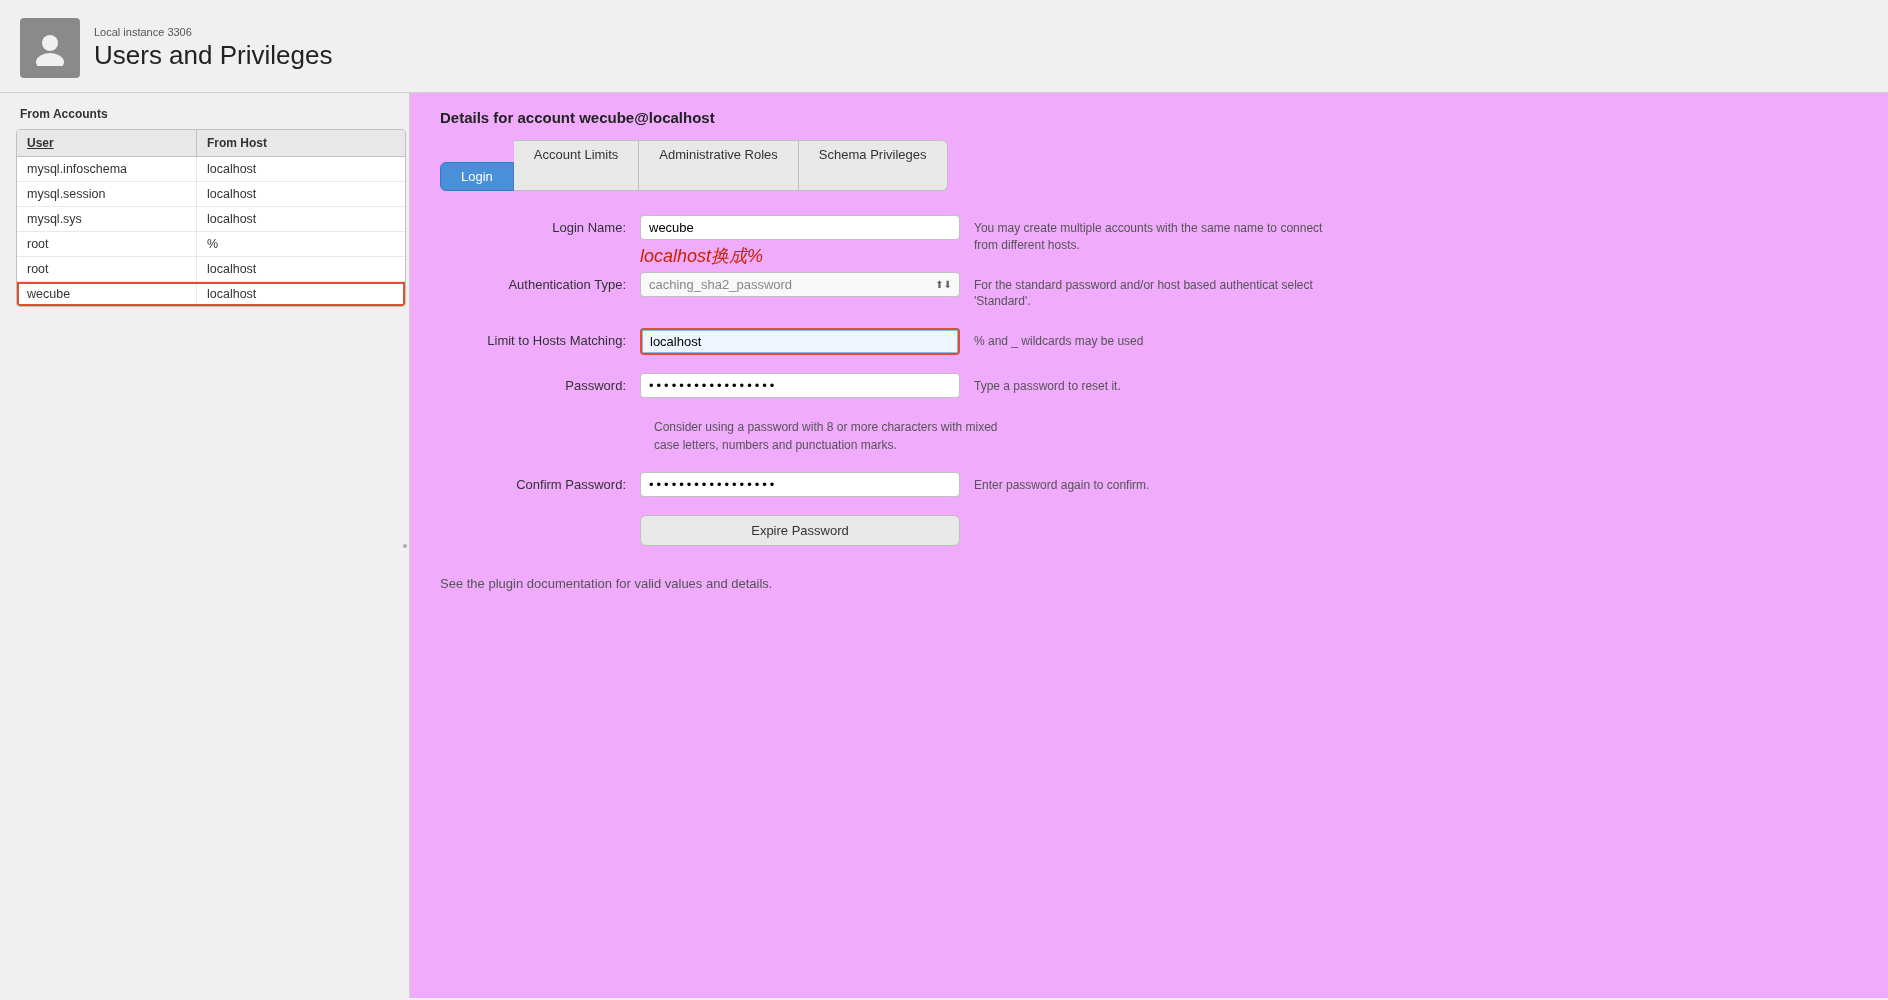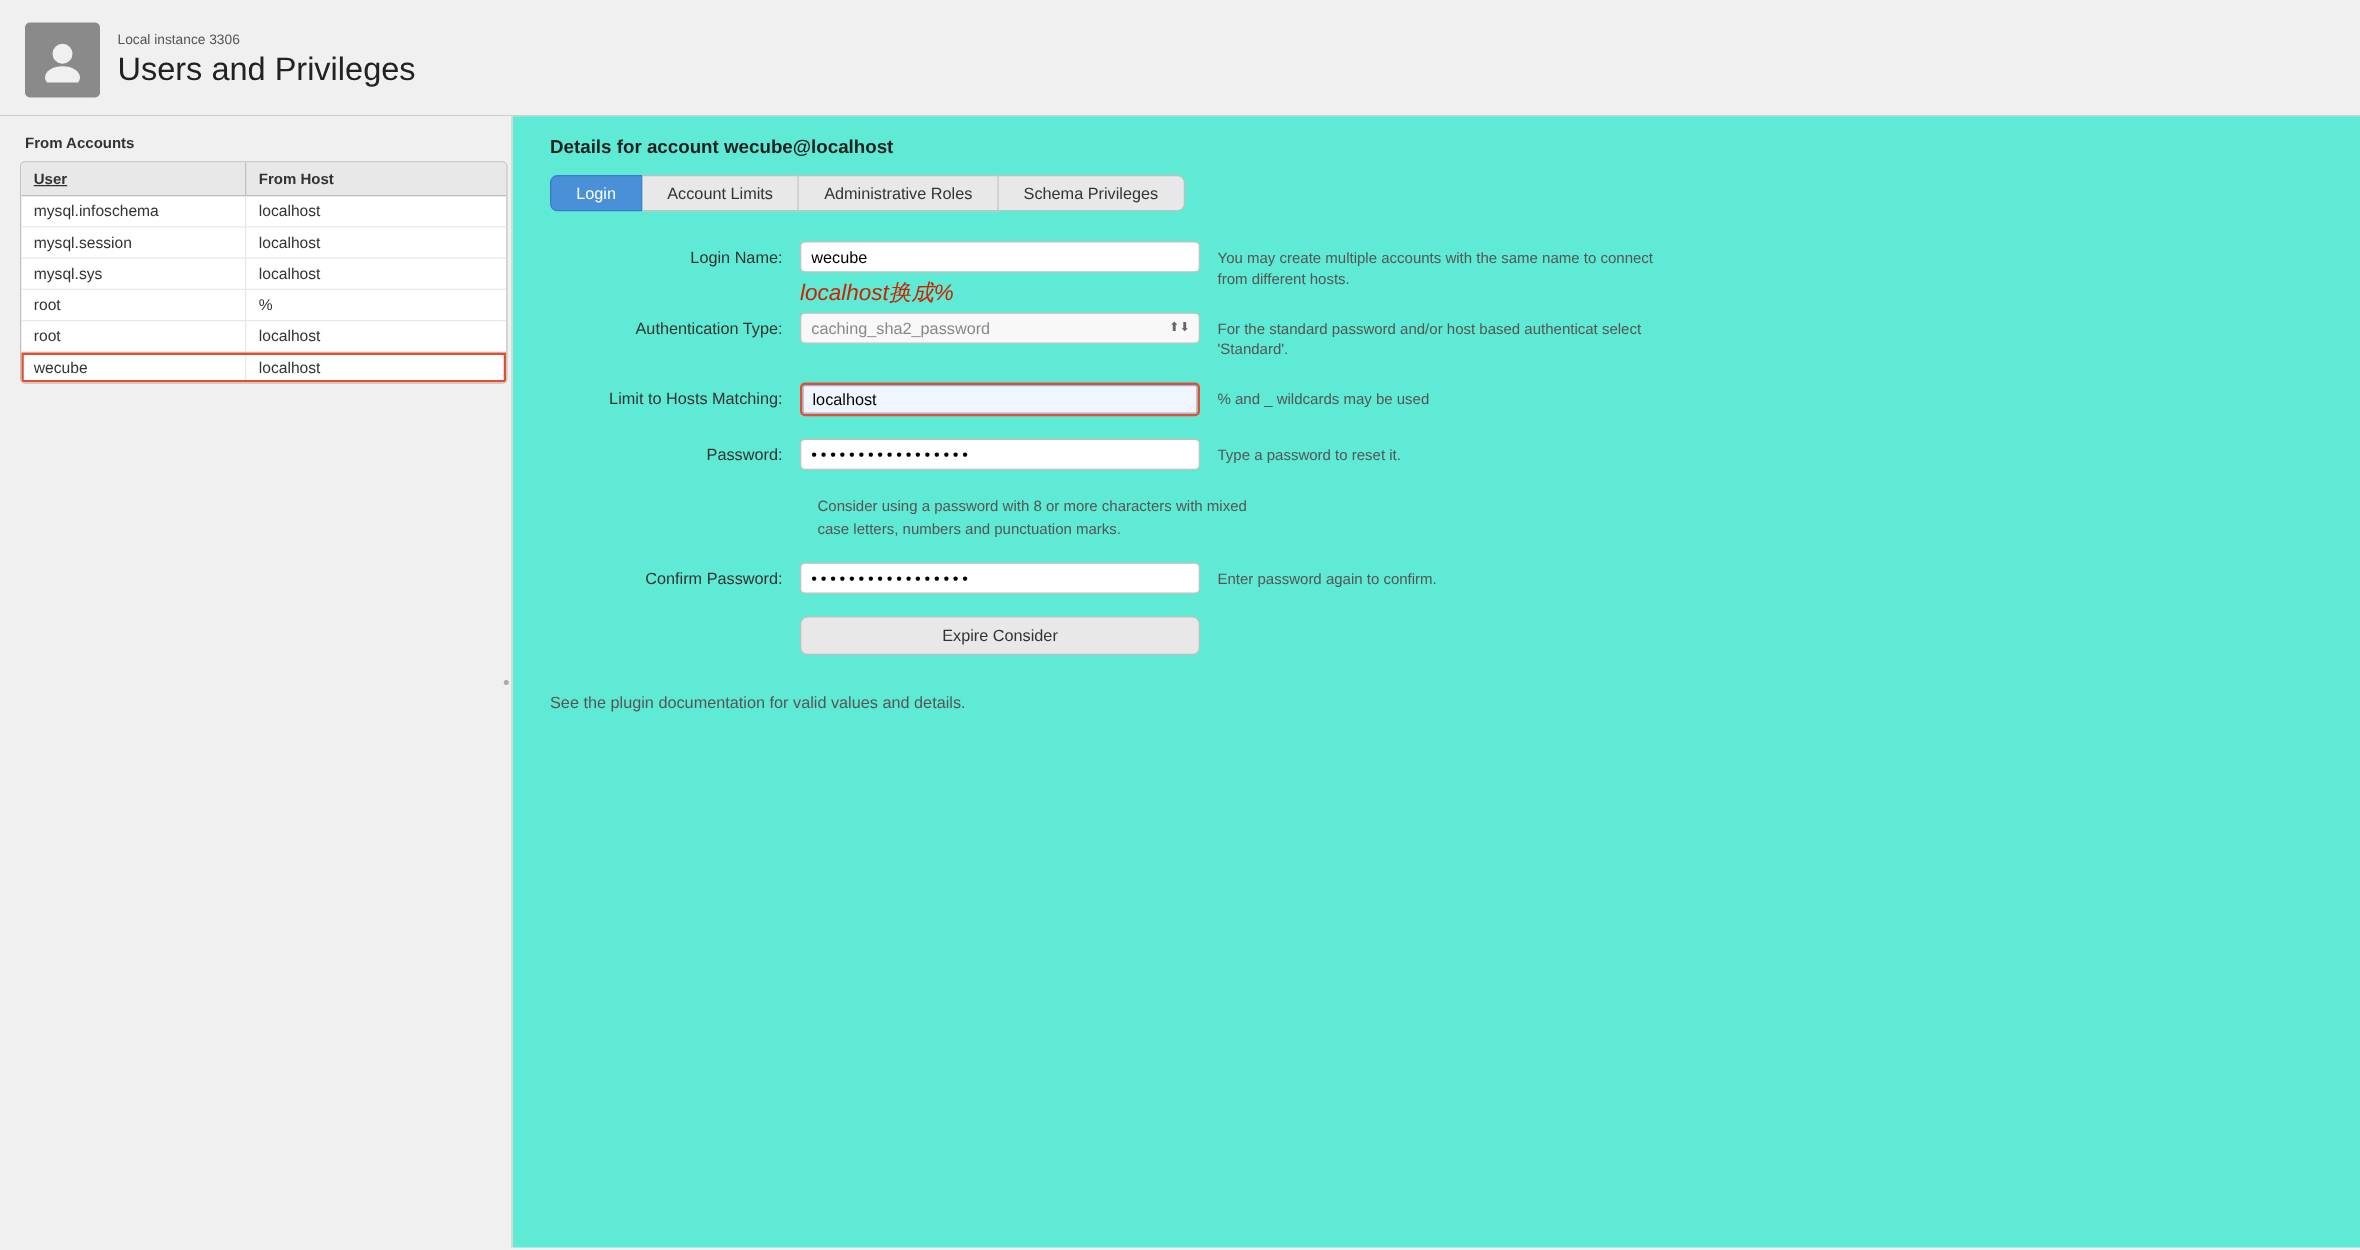--- a/index.html
+++ b/index.html
@@ -137,21 +137,21 @@
       width: 4px;
       height: 4px;
       border-radius: 50%;
       background: #aaa;
     }
 
     
     .content {
       flex: 1;
       padding: 16px 30px;
-      background: #5eead4;
+      background: #f0abfc;
       overflow-y: auto;
     }
 
     .content-heading {
       font-size: 15px;
       font-weight: 600;
       margin-bottom: 14px;
       color: #222;
     }
 
@@ -175,20 +175,21 @@
     .tab:last-child {
       border-radius: 0 6px 6px 0;
     }
     .tab + .tab {
       border-left: none;
     }
     .tab.active {
       background: #4a90d9;
       color: #fff;
       border-color: #3a7bc8;
+      margin-top: 22px;
     }
 
     
     .form-section {
       display: flex;
       flex-direction: column;
       gap: 18px;
       max-width: 900px;
     }
 
@@ -422,21 +423,21 @@
       <div class="form-row">
         <div class="form-label">Confirm Password:</div>
         <div>
           <input type="password" class="form-input" value="passwordvalue1234" style="letter-spacing: 3px;">
         </div>
         <div class="form-hint-inline">Enter password again to confirm.</div>
       </div>
 
       <div class="form-row">
         <div class="form-label"></div>
-        <button class="expire-btn">Expire Consider</button>
+        <button class="expire-btn">Expire Password</button>
       </div>
 
     </div>
 
     <div class="footer-note">See the plugin documentation for valid values and details.</div>
   </div>
 
 </div>
 
 </body></html>

